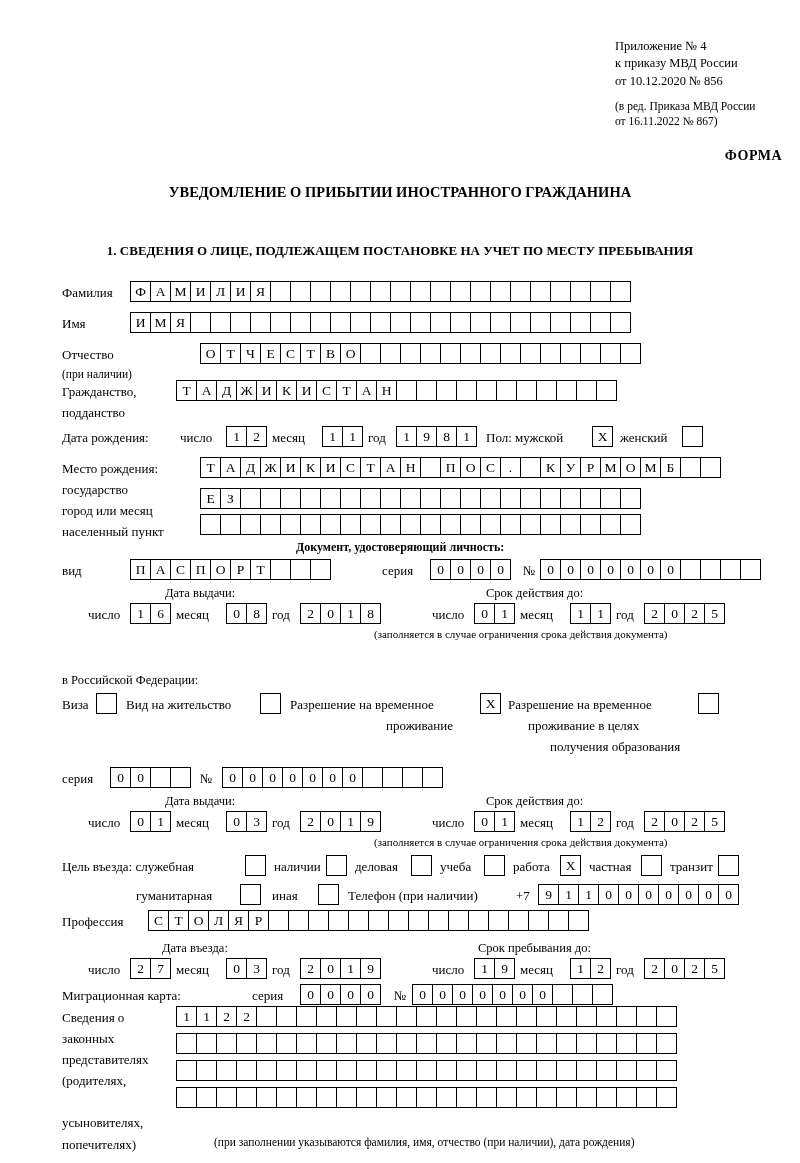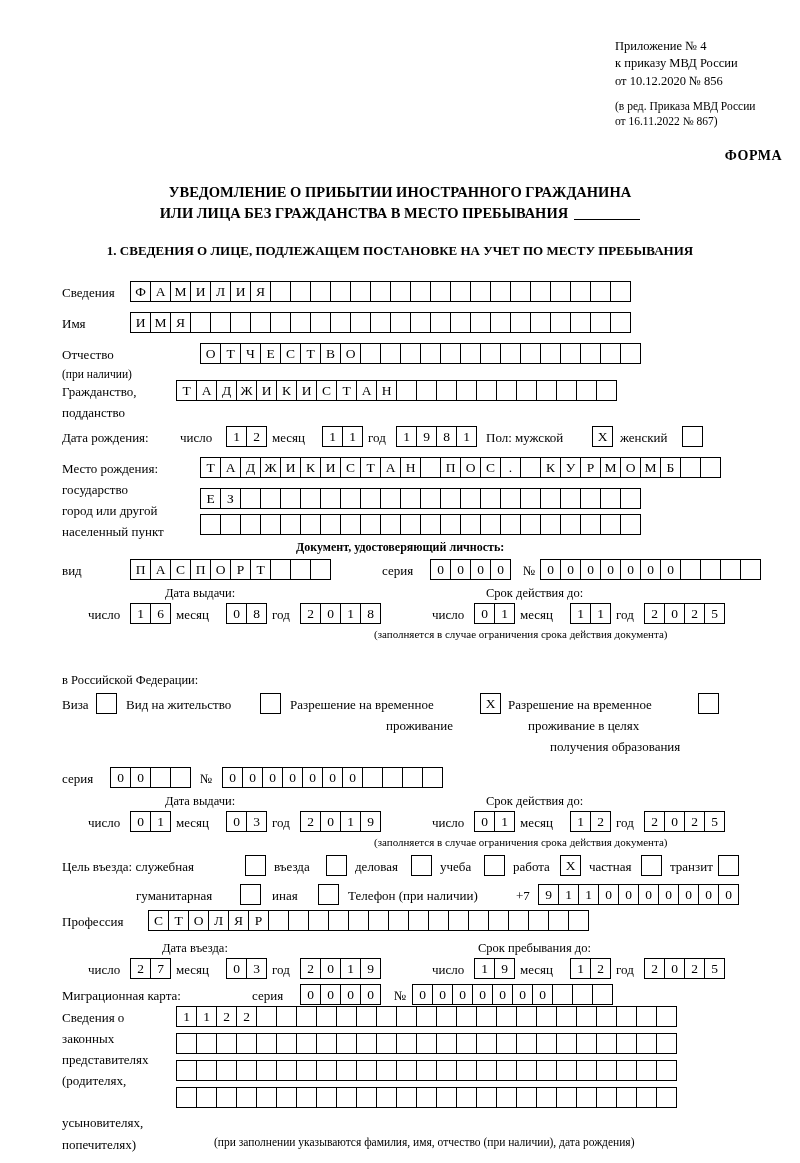--- a/index.html
+++ b/index.html
@@ -69,26 +69,25 @@
     <div>к приказу МВД России</div>
     <div>от 10.12.2020 № 856</div>
     <div class="sub">(в ред. Приказа МВД России</div>
     <div class="sub" style="margin-top:0">от 16.11.2022 № 867)</div>
   </div>
 
   <div class="forma">ФОРМА</div>
 
   <div class="title">
     <div>УВЕДОМЛЕНИЕ О ПРИБЫТИИ ИНОСТРАННОГО ГРАЖДАНИНА</div>
-    <div class="ln2"><span>ИЛИ ЛИЦА БЕЗ ГРАЖДАНСТВА В МЕСТО ПРЕБЫВАНИЯ</span><span class="blank"></span></div>
   </div>
 
   <div class="section1">1. СВЕДЕНИЯ О ЛИЦЕ, ПОДЛЕЖАЩЕМ ПОСТАНОВКЕ НА УЧЕТ ПО МЕСТУ ПРЕБЫВАНИЯ</div>
 
-  <div class="t" style="top:285px;left:62px;">Сведения</div>
+  <div class="t" style="top:285px;left:62px;">Фамилия</div>
   <div class="cells" id="surname-cells" style="top:281px;left:130px;">
       <div class="cell">Ф</div>
       <div class="cell">А</div>
       <div class="cell">М</div>
       <div class="cell">И</div>
       <div class="cell">Л</div>
       <div class="cell">И</div>
       <div class="cell">Я</div>
       <div class="cell"></div>
       <div class="cell"></div>
@@ -211,21 +210,21 @@
       <div class="cell">8</div>
       <div class="cell">1</div>
     </div>
   <div class="t" style="top:430px;left:486px;">Пол: мужской</div>
   <div class="box" id="sex-male-box" style="top:426px;left:592px;">X</div>
   <div class="t" style="top:430px;left:620px;">женский</div>
   <div class="box" id="sex-female-box" style="top:426px;left:682px;"></div>
 
   <div class="t" style="top:461px;left:62px;">Место рождения:</div>
   <div class="t" style="top:482px;left:62px;">государство</div>
-  <div class="t" style="top:503px;left:62px;">город или другой</div>
+  <div class="t" style="top:503px;left:62px;">город или месяц</div>
   <div class="t" style="top:524px;left:62px;">населенный пункт</div>
   <div class="cells" id="birthplace-row1" style="top:457px;left:200px;">
       <div class="cell">Т</div>
       <div class="cell">А</div>
       <div class="cell">Д</div>
       <div class="cell">Ж</div>
       <div class="cell">И</div>
       <div class="cell">К</div>
       <div class="cell">И</div>
       <div class="cell">С</div>
@@ -446,21 +445,21 @@
       <div class="cell">2</div>
       <div class="cell">0</div>
       <div class="cell">2</div>
       <div class="cell">5</div>
     </div>
 
   <div class="t xs" style="top:836px;left:374px;">(заполняется в случае ограничения срока действия документа)</div>
 
   <div class="t" style="top:859px;left:62px;">Цель въезда: служебная</div>
   <div class="box" id="p-service" style="top:855px;left:245px;"></div>
-  <div class="t" style="top:859px;left:274px;">въезда</div>
+  <div class="t" style="top:859px;left:274px;">наличии</div>
   <div class="box" id="p-tourism" style="top:855px;left:326px;"></div>
   <div class="t" style="top:859px;left:355px;">деловая</div>
   <div class="box" id="p-business" style="top:855px;left:411px;"></div>
   <div class="t" style="top:859px;left:440px;">учеба</div>
   <div class="box" id="p-study" style="top:855px;left:484px;"></div>
   <div class="t" style="top:859px;left:513px;">работа</div>
   <div class="box" id="p-work" style="top:855px;left:560px;">X</div>
   <div class="t" style="top:859px;left:589px;">частная</div>
   <div class="box" id="p-private" style="top:855px;left:641px;"></div>
   <div class="t" style="top:859px;left:670px;">транзит</div>

